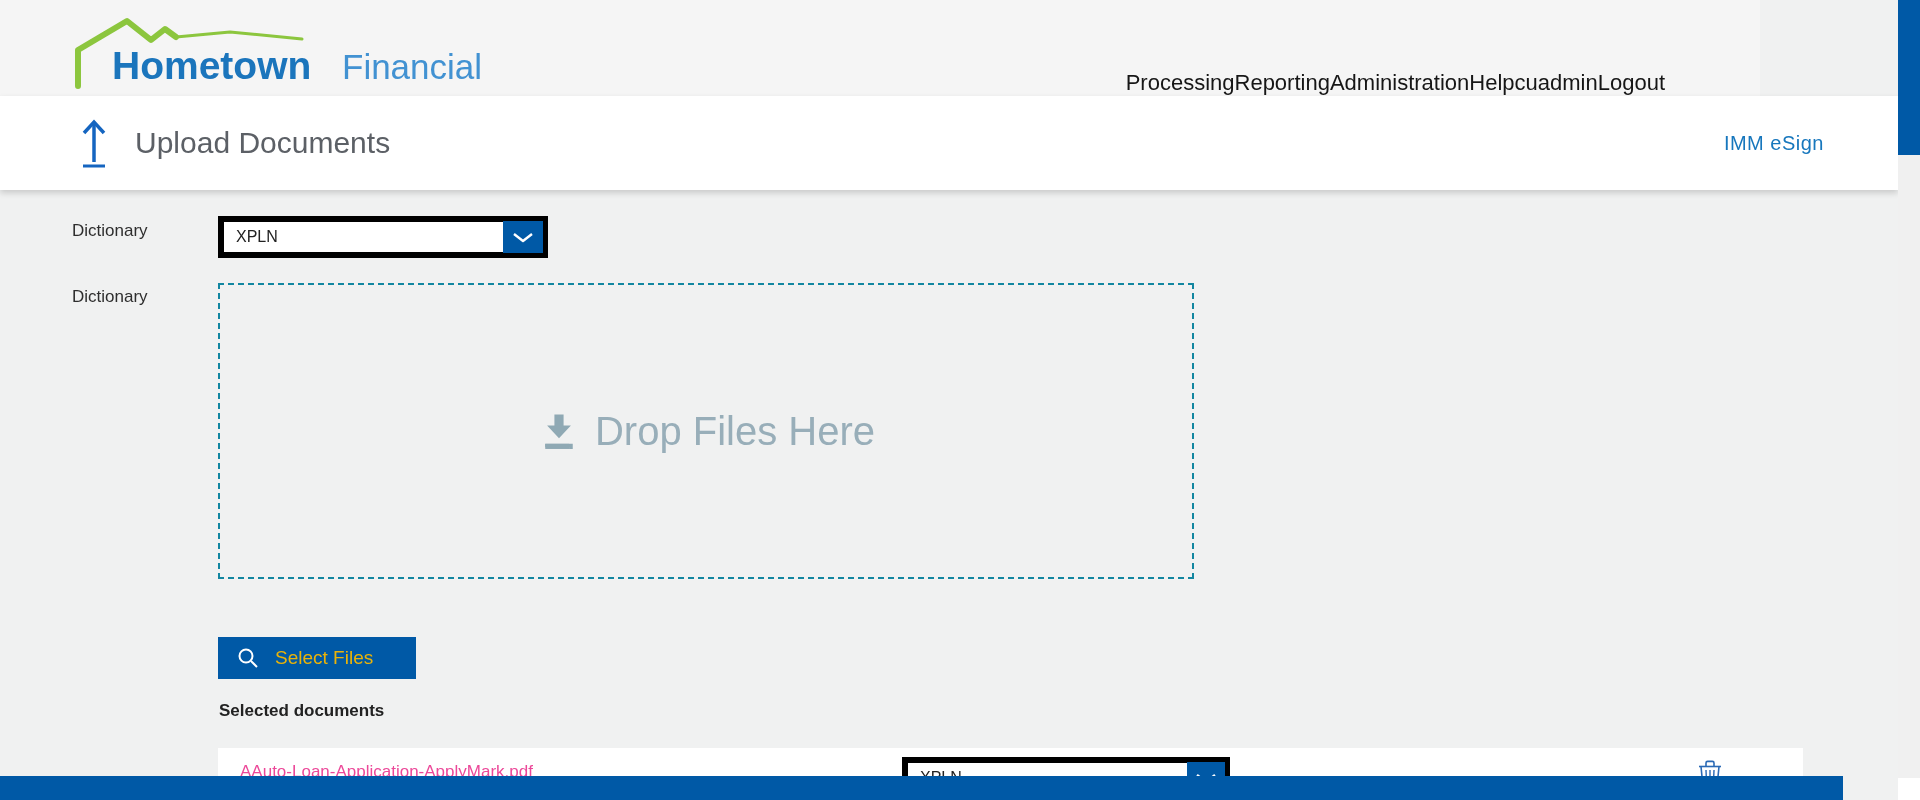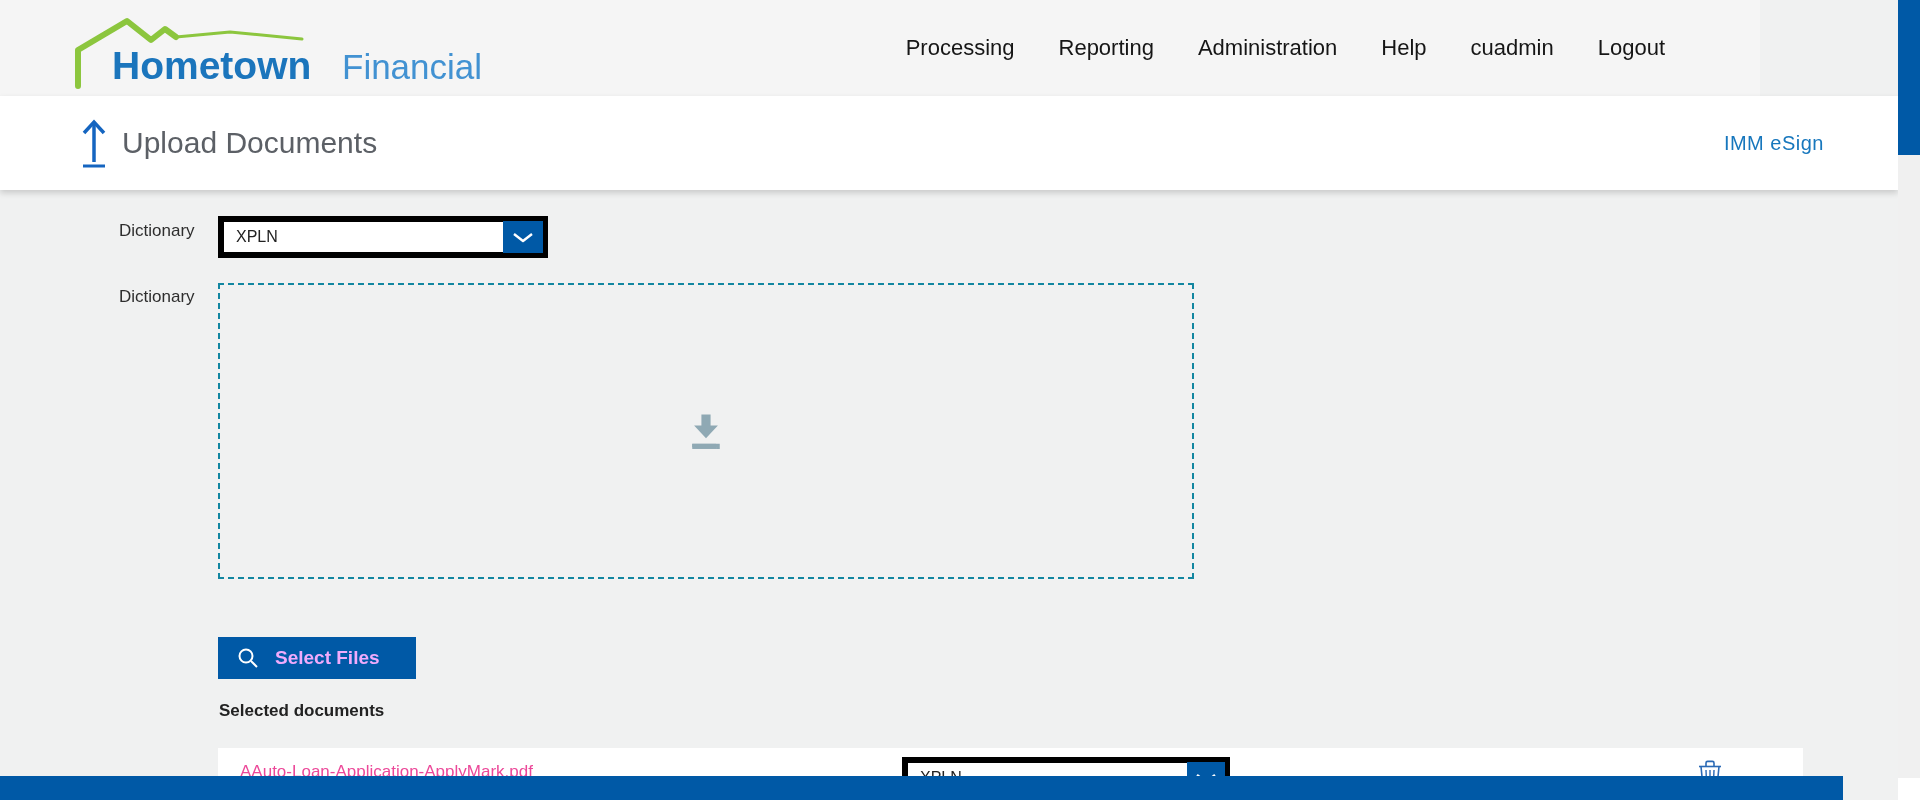--- a/index.html
+++ b/index.html
@@ -10,36 +10,36 @@
   
   .top-header { position:absolute; left:0; top:0; width:1760px; height:96px;
     background:#f5f5f5;text-decoration:underline; }
   .logo { position:absolute; left:70px; top:8px; width:430px; height:84px; cursor:pointer; }
   .logo-roof { position:absolute; left:0; top:2px; }
   .logo-word-primary { position:absolute; left:42px; top:36px; font-size:39px;
     font-weight:bold; color:#1b75bc; letter-spacing:0px; }
   .logo-word-secondary { position:absolute; left:272px; top:39px; font-size:35px;
     font-weight:400; color:#4292d2; }
   .main-nav { position:absolute; right:95px; top:0; height:96px; display:flex;
-    align-items:center; gap:44px; }
+    align-items:flex-end; }
   .nav-item { font-size:22px; color:#161616; cursor:pointer; white-space:nowrap; }
 
   
   .toolbar { position:absolute; left:0; top:96px; width:1898px; height:94px;
     background:#ffffff; box-shadow:0 3px 6px rgba(0,0,0,0.16); z-index:2; }
   .toolbar-left { position:absolute; left:76px; top:0; height:94px; display:flex;
-    align-items:center; gap:10px; }
+    align-items:center; gap:23px; }
   .page-title { font-size:30px; color:#5c6066; }
   .product-name { position:absolute; right:74px; top:50%; transform:translateY(-50%);
     font-size:20px; font-weight:400; color:#1777bd; letter-spacing:0.5px; }
 
   
   .content { position:absolute; left:0; top:190px; width:1898px; height:610px;
     background:#f0f1f1; }
-  .field-label { position:absolute; font-size:17px; color:#2e2e2e;margin-left:47px; }
+  .field-label { position:absolute; font-size:17px; color:#2e2e2e; }
   .lbl-dictionary { left:72px; top:31px; }
   .lbl-documents  { left:72px; top:97px; }
 
   .combo { position:absolute; background:#ffffff; border:6px solid #000000; cursor:pointer; }
   .combo-dictionary { left:218px; top:26px; width:330px; height:42px; }
   .combo-value { position:absolute; left:12px; top:50%; transform:translateY(-50%);
     font-size:16px; color:#222222; }
   .combo-btn { position:absolute; right:-1px; top:-1px; bottom:-1px; width:40px;
     background:#0059a6; display:flex; align-items:center; justify-content:center;
     cursor:pointer; }
@@ -47,21 +47,21 @@
   .dropzone { position:absolute; left:218px; top:93px; width:976px; height:296px;
     border:2px dashed #1286a0; display:flex; align-items:center; justify-content:center;
     gap:14px; cursor:pointer; }
   .dropzone-text { font-size:40px; color:#98aeb9; }
 
   .or-label { position:absolute; left:219px; top:416px; font-size:16px; color:#0f172a;margin-top:48px; }
 
   .select-files-btn { position:absolute; left:218px; top:447px; width:198px; height:42px;
     background:#0059a6; border:none; display:flex; align-items:center; gap:15px;
     padding-left:18px; cursor:pointer; }
-  .select-files-label { color:#f0abfc; font-size:19px; font-weight:bold; }
+  .select-files-label { color:#eab308; font-size:19px; font-weight:normal; }
 
   .selected-heading { position:absolute; left:219px; top:511px; font-size:17px;
     font-weight:bold; color:#222222; }
 
   .doc-row { position:absolute; left:218px; top:558px; width:1585px; height:110px;
     background:#ffffff; }
   .doc-filename { position:absolute; left:22px; top:14px; font-size:17px; color:#ec4899; }
   .combo-row-dictionary { left:684px; top:9px; width:328px; height:42px; }
   .combo-btn-narrow { width:38px; }
   .trash-btn { position:absolute; left:1475px; top:9px; width:34px; height:34px;
@@ -129,20 +129,21 @@
     </div>
 
     <span class="field-label lbl-documents">Dictionary</span>
 
     <div class="dropzone">
       <svg width="44" height="44" viewBox="0 0 24 24">
         <path d="M12 16 L18.5 9 H14.5 V3 H9.5 V9 H5.5 Z" fill="#8fa9b4"></path>
         <path d="M4.5 19 H19.5 V21.8 H17.5 V20.9 H4.5 Z" fill="#8fa9b4"></path>
         <rect x="4.5" y="19" width="13" height="2.8" fill="#8fa9b4"></rect>
       </svg>
+      <span class="dropzone-text">Drop Files Here</span>
     </div>
 
     <span class="or-label">Or</span>
 
     <button class="select-files-btn">
       <svg width="24" height="24" viewBox="0 0 24 24">
         <circle cx="10" cy="10" r="6.5" fill="none" stroke="#ffffff" stroke-width="2"></circle>
         <line x1="15" y1="15" x2="21" y2="21" stroke="#ffffff" stroke-width="2"></line>
       </svg>
       <span class="select-files-label">Select Files</span>

